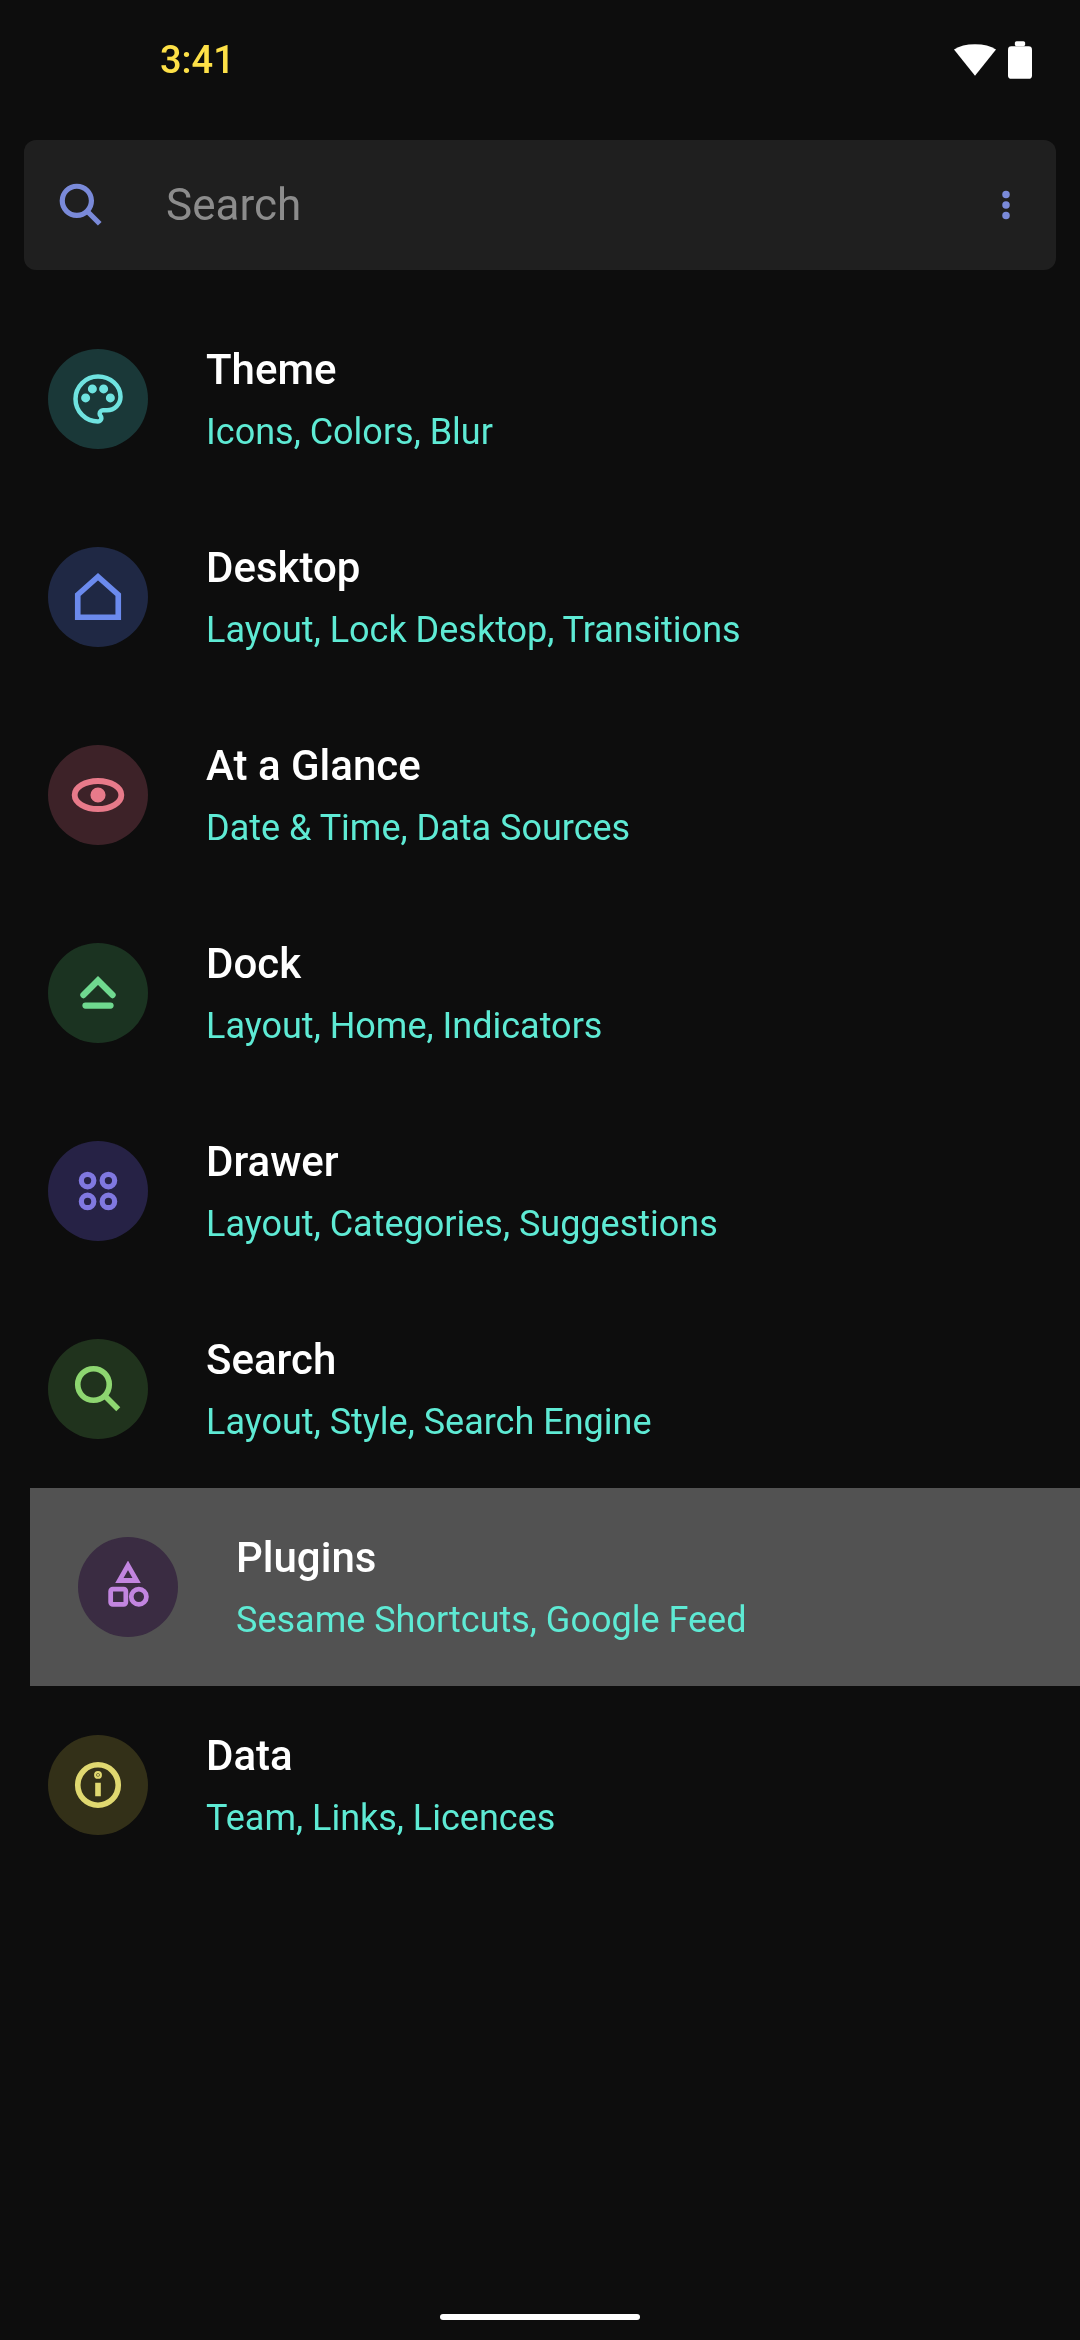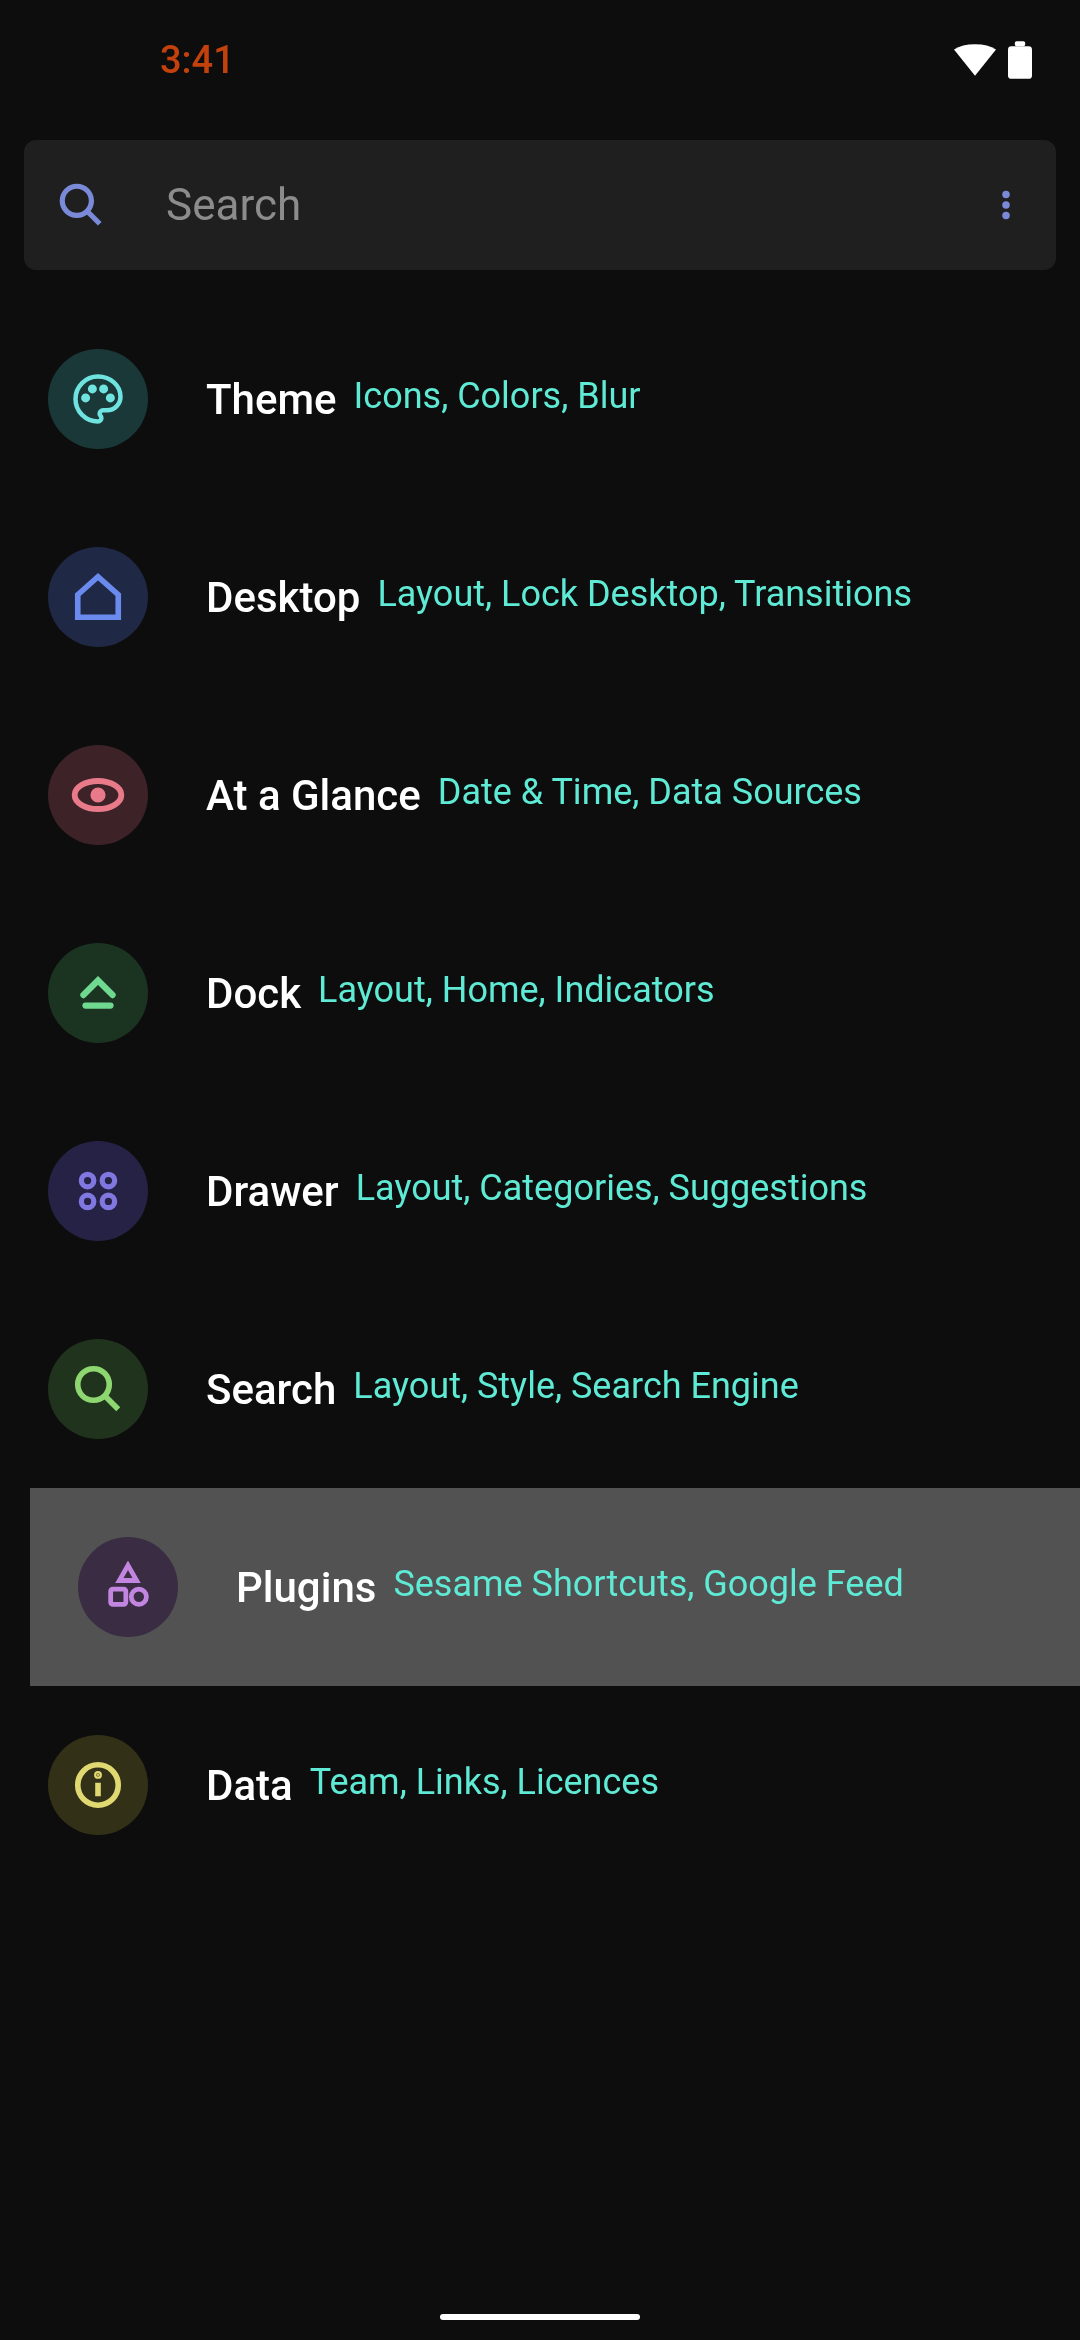--- a/index.html
+++ b/index.html
@@ -17,21 +17,21 @@
       position: relative;
     }
     .status-bar {
       height: 120px;
       display: flex;
       align-items: center;
       justify-content: space-between;
       padding: 0 48px 0 160px;
     }
     .status-time {
-      color: #c2410c;
+      color: #fde047;
       font-size: 38px;
       font-weight: 500;
     }
     .status-icons {
       display: flex;
       align-items: center;
       gap: 12px;
     }
     .search-bar {
       margin: 20px 24px 30px 24px;
@@ -76,23 +76,22 @@
       height: 100px;
       border-radius: 50%;
       display: flex;
       align-items: center;
       justify-content: center;
       margin-right: 58px;
       flex-shrink: 0;
     }
     .item-text {
       display: flex;
-      flex-direction: row;
+      flex-direction: column;
       gap: 17px;
-      text-align: center;
     }
     .item-title {
       color: #ffffff;
       font-size: 42px;
       font-weight: 500;
     }
     .item-subtitle {
       color: #5eead4;
       font-size: 36px;
       font-weight: 400;

